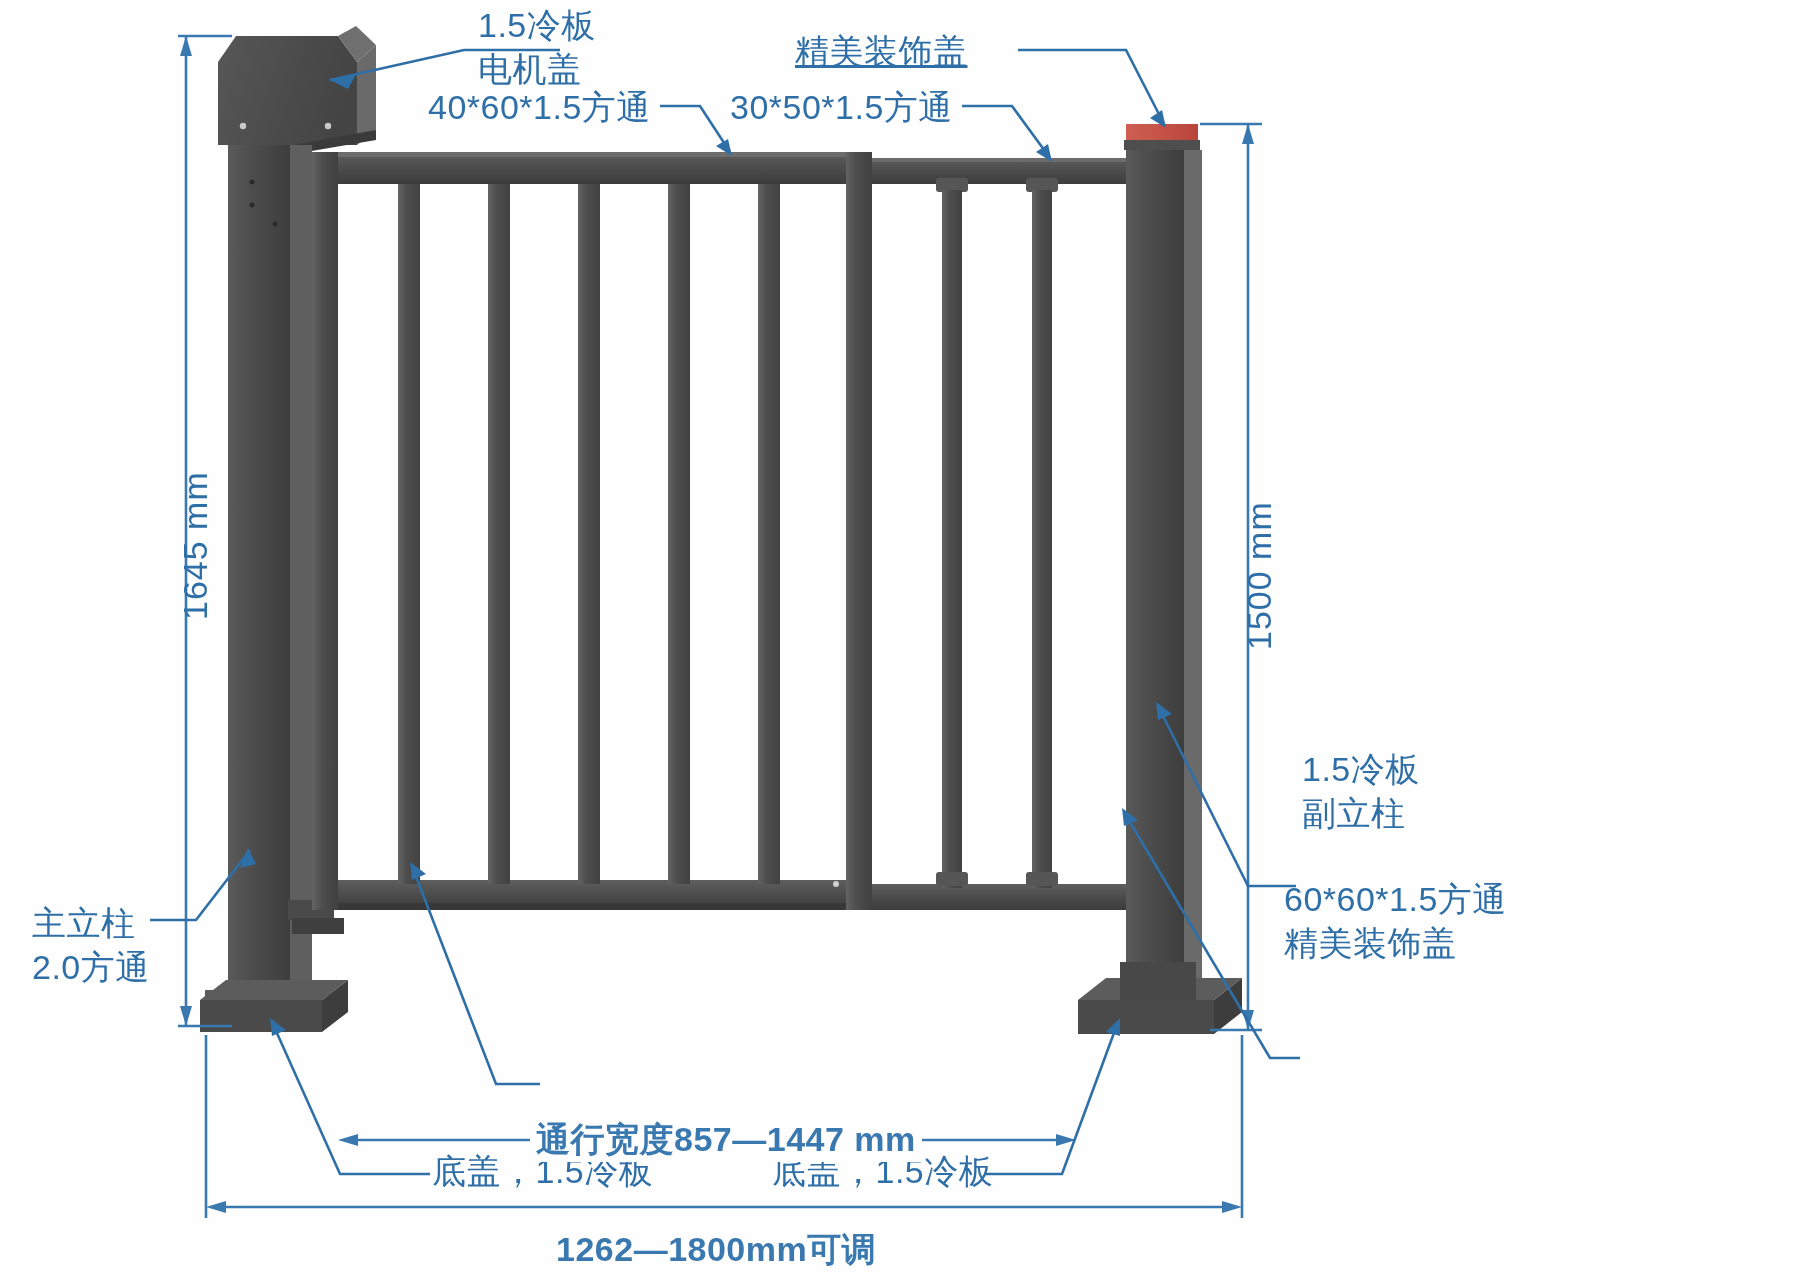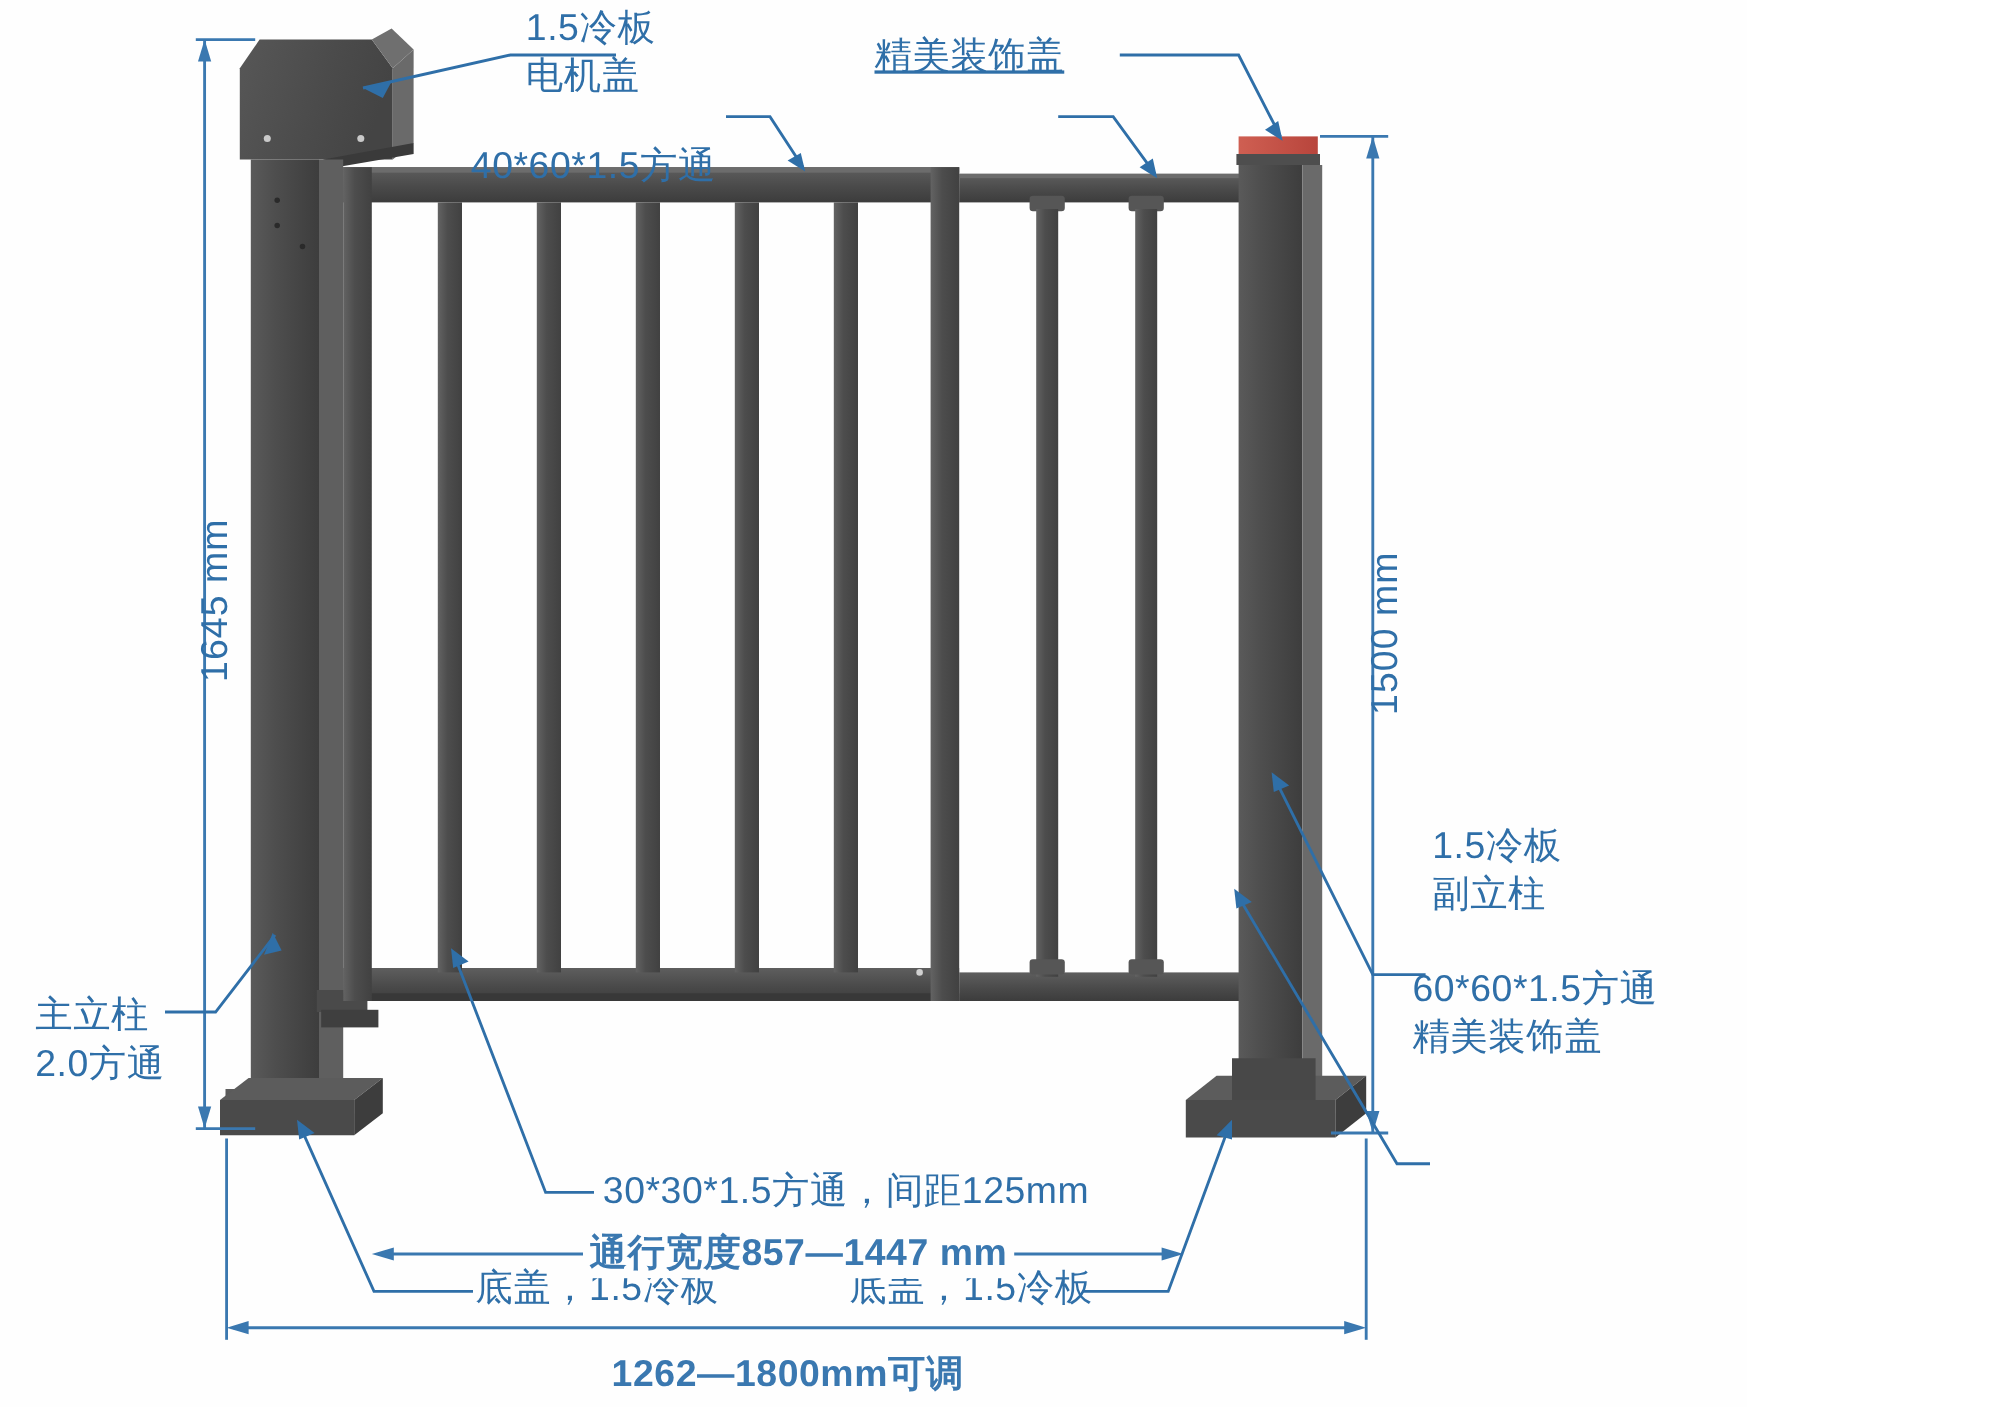--- a/index.html
+++ b/index.html
@@ -218,41 +218,41 @@
       <path d="M 984,1174 L 1062,1174 L 1118,1022"></path>
       <path d="M 1120,1018 L 1106,1032 L 1120,1036 Z" fill="#2f6fa8" stroke="none"></path>
     </g>
   </svg>
 
   <div class="anno" style="left:478px; top:4px;">
     <div>1.5冷板</div>
     <div>电机盖</div>
   </div>
 
-  <div class="anno" style="left:428px; top:86px;margin-top:44px;">40*60*1.5方通</div>
+  <div class="anno" style="left:428px; top:86px;">40*60*1.5方通</div>
 
   <div class="anno" style="left:795px; top:30px;text-decoration:underline;">精美装饰盖</div>
 
+  <div class="anno" style="left:730px; top:86px;">30*50*1.5方通</div>
 
   <div class="anno" style="left:32px; top:902px;">
     <div>主立柱</div>
     <div>2.0方通</div>
   </div>
 
   <div class="anno" style="left:1302px; top:748px;">
     <div>1.5冷板</div>
     <div>副立柱</div>
   </div>
 
   <div class="anno" style="left:1284px; top:878px;">
     <div>60*60*1.5方通</div>
     <div>精美装饰盖</div>
   </div>
 
-  <div class="anno" style="left:548px; top:1062px;">30*30*1.5方通，间距125mm</div>
 
   <div class="anno" style="left:432px; top:1150px;">底盖，1.5冷板</div>
 
   <div class="anno" style="left:772px; top:1150px;">底盖，1.5冷板</div>
 
   <div class="anno dim" style="left:530px; top:1118px; background:#fefefe; padding:0 6px;">通行宽度857—1447 mm</div>
 
   <div class="anno dim" style="left:556px; top:1228px;">1262—1800mm可调</div>
 
   <div class="vert" style="left:176px; top:620px;">1645 mm</div>

